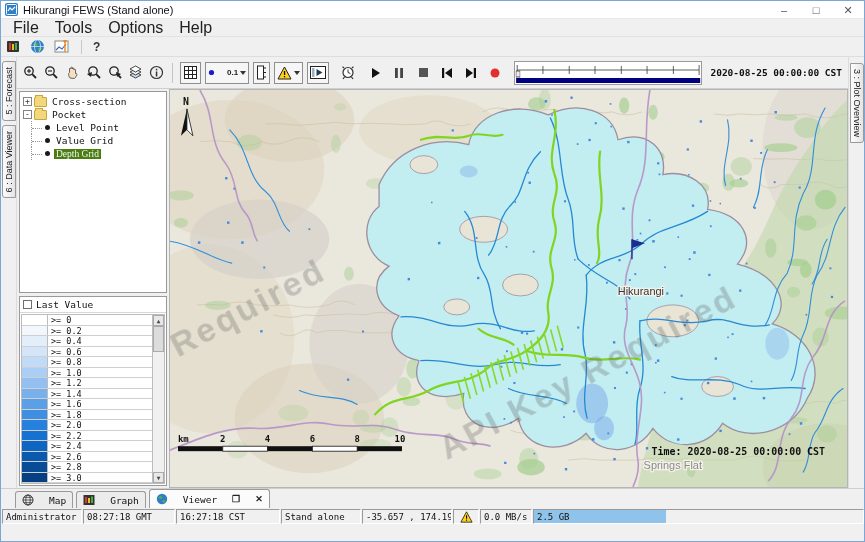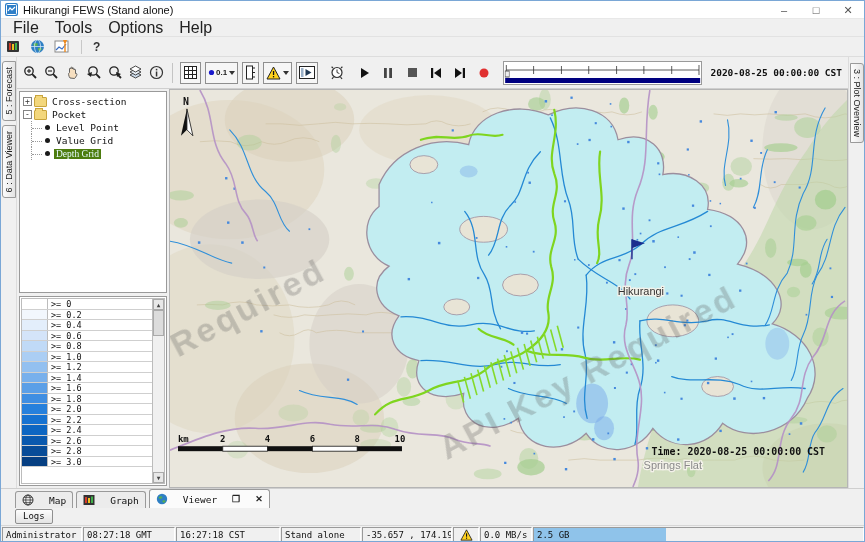--- a/index.html
+++ b/index.html
@@ -44,21 +44,21 @@
 
   
   .toolbar2 { height:32px; display:flex; align-items:center; padding:0 4px;
               border-bottom:1px solid #cfcfcf; background:#f0f0f0; gap:2px; }
   .navbtn { width:19px; height:20px; display:flex; align-items:center; justify-content:center; }
   .t2sep { width:1px; height:20px; background:#c4c4c4; margin:0 4px; }
   .tbtn { height:22px; border:1px solid #8f8f8f; background:#f6f6f6; display:flex;
           align-items:center; justify-content:center; padding:0 2px; margin:0 1px; }
   .caret { width:0; height:0; border-left:3px solid transparent; border-right:3px solid transparent;
            border-top:4px solid #333; margin-left:2px; }
-  .ddval { font-size:8px; font-weight:bold; color:#222; margin-left:1px; }
+  .ddval { font-size:8px; font-weight:bold; color:#222; margin-left:12px; }
   .pbtn { width:16px; height:16px; display:flex; align-items:center; justify-content:center; margin:0 3px; }
   .timeline { flex:1; height:24px; border:1px solid #9a9a9a; background:#fff; margin:0 6px; min-width:120px; }
   .tl-date { font-family:"DejaVu Sans Mono",monospace; font-size:9.5px; font-weight:bold;
              color:#111; white-space:nowrap; margin-right:2px; }
 
   
   .content { flex:1; display:flex; min-height:0; background:#f0f0f0; }
   .left-panel { width:152px; padding:2px; display:flex; flex-direction:column; flex:0 0 auto; }
   .treebox { height:202px; border:1px solid #9a9a9a; background:#fff; overflow:hidden;
              font-family:"DejaVu Sans Mono",monospace; font-size:9.5px; padding:3px 0 0 3px; }
@@ -351,20 +351,24 @@
               <span class="tlabel">Value Grid</span>
             </div>
             <div class="trow sel">
               <span class="tconn"></span>
               <span class="tbullet"></span>
               <span class="tlabel">Depth Grid</span>
             </div>
           </div>
 
           <div class="legendbox">
+            <div class="leg-head">
+              <span class="leg-cb"></span>
+              <span class="leg-cb-label">Last Value</span>
+            </div>
             <div class="leg-list-wrap">
               <div class="leg-list" id="legend-list">
                   <div class="leg-row">
                     <div class="leg-swatch" style="background-color: rgb(255, 255, 255);"></div>
                     <div class="leg-label">&gt;= 0</div>
                   </div>
                   <div class="leg-row">
                     <div class="leg-swatch" style="background-color: rgb(242, 247, 253);"></div>
                     <div class="leg-label">&gt;= 0.2</div>
                   </div>
@@ -808,23 +812,20 @@
         <circle cx="6" cy="6" r="5.2" fill="#2e7fc4"></circle>
         <path d="M2.5 4 q2.5 -1.5 4 0 q-1 2.5 -3.2 1.6 Z" fill="#57b050"></path>
         <path d="M6.5 7.5 q2.5 -0.8 3.2 0.8 q-1.6 2.4 -3.2 0.8 Z" fill="#57b050"></path>
       </svg>
       <span>Viewer</span>
       <span class="tabglyph">❐</span>
       <span class="tabglyph">✕</span>
     </div>
   </div>
 
-  <div class="logsrow">
-    <span class="logsbtn">Logs</span>
-  </div>
 
   <div class="statusbar">
     <div class="scell sc-user">Administrator</div>
     <div class="scell sc-gmt">08:27:18 GMT</div>
     <div class="scell sc-cst">16:27:18 CST</div>
     <div class="scell sc-mode">Stand alone</div>
     <div class="scell sc-coord">-35.657 , 174.199</div>
     <div class="scell sc-warn">
       <svg width="13" height="12" viewBox="0 0 15 14">
           <polygon points="7.5,1 14,13 1,13" fill="#ffd21e" stroke="#222" stroke-width="1"></polygon>

